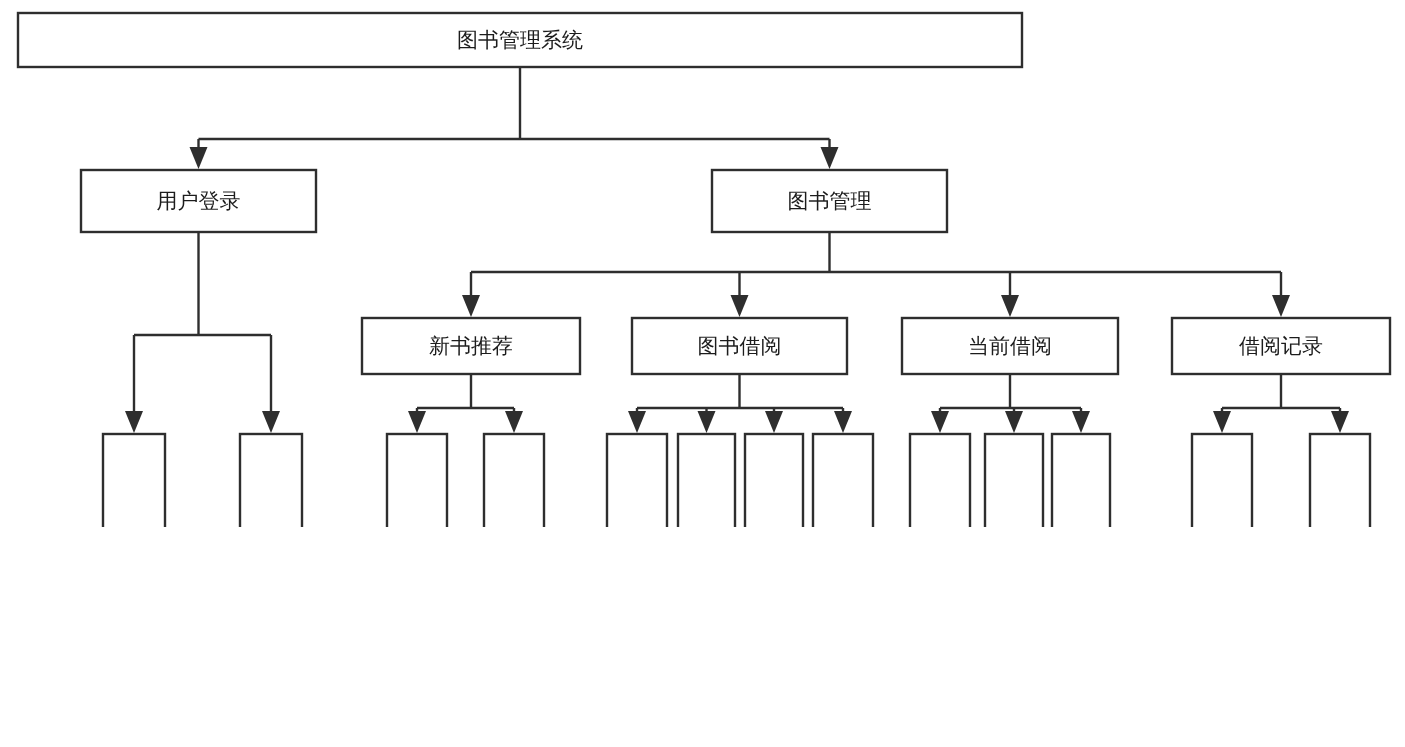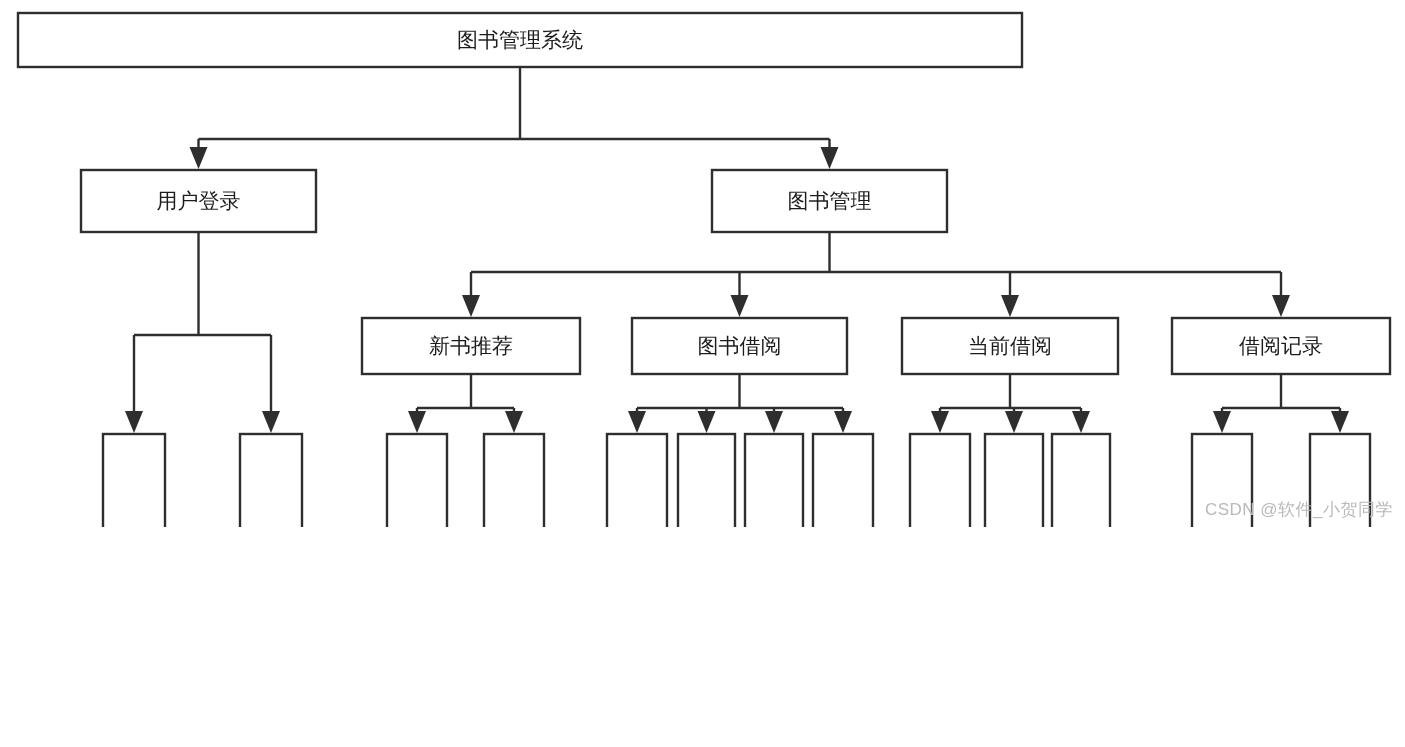--- a/index.html
+++ b/index.html
@@ -202,14 +202,13 @@
         <g>
           <rect x="1192" y="434" width="60" height="299" class="node-box"></rect>
           <text class="node-label-v" x="1222" y="583.5" dominant-baseline="central">新增借阅记录</text>
         </g>
         <g>
           <rect x="1310" y="434" width="60" height="299" class="node-box"></rect>
           <text class="node-label-v" x="1340" y="583.5" dominant-baseline="central">查询借阅记录</text>
         </g>
       </g>
   </svg>
-  <div class="watermark">CSDN @软件_小贺同学</div>
 </div>
 
 </body></html>

